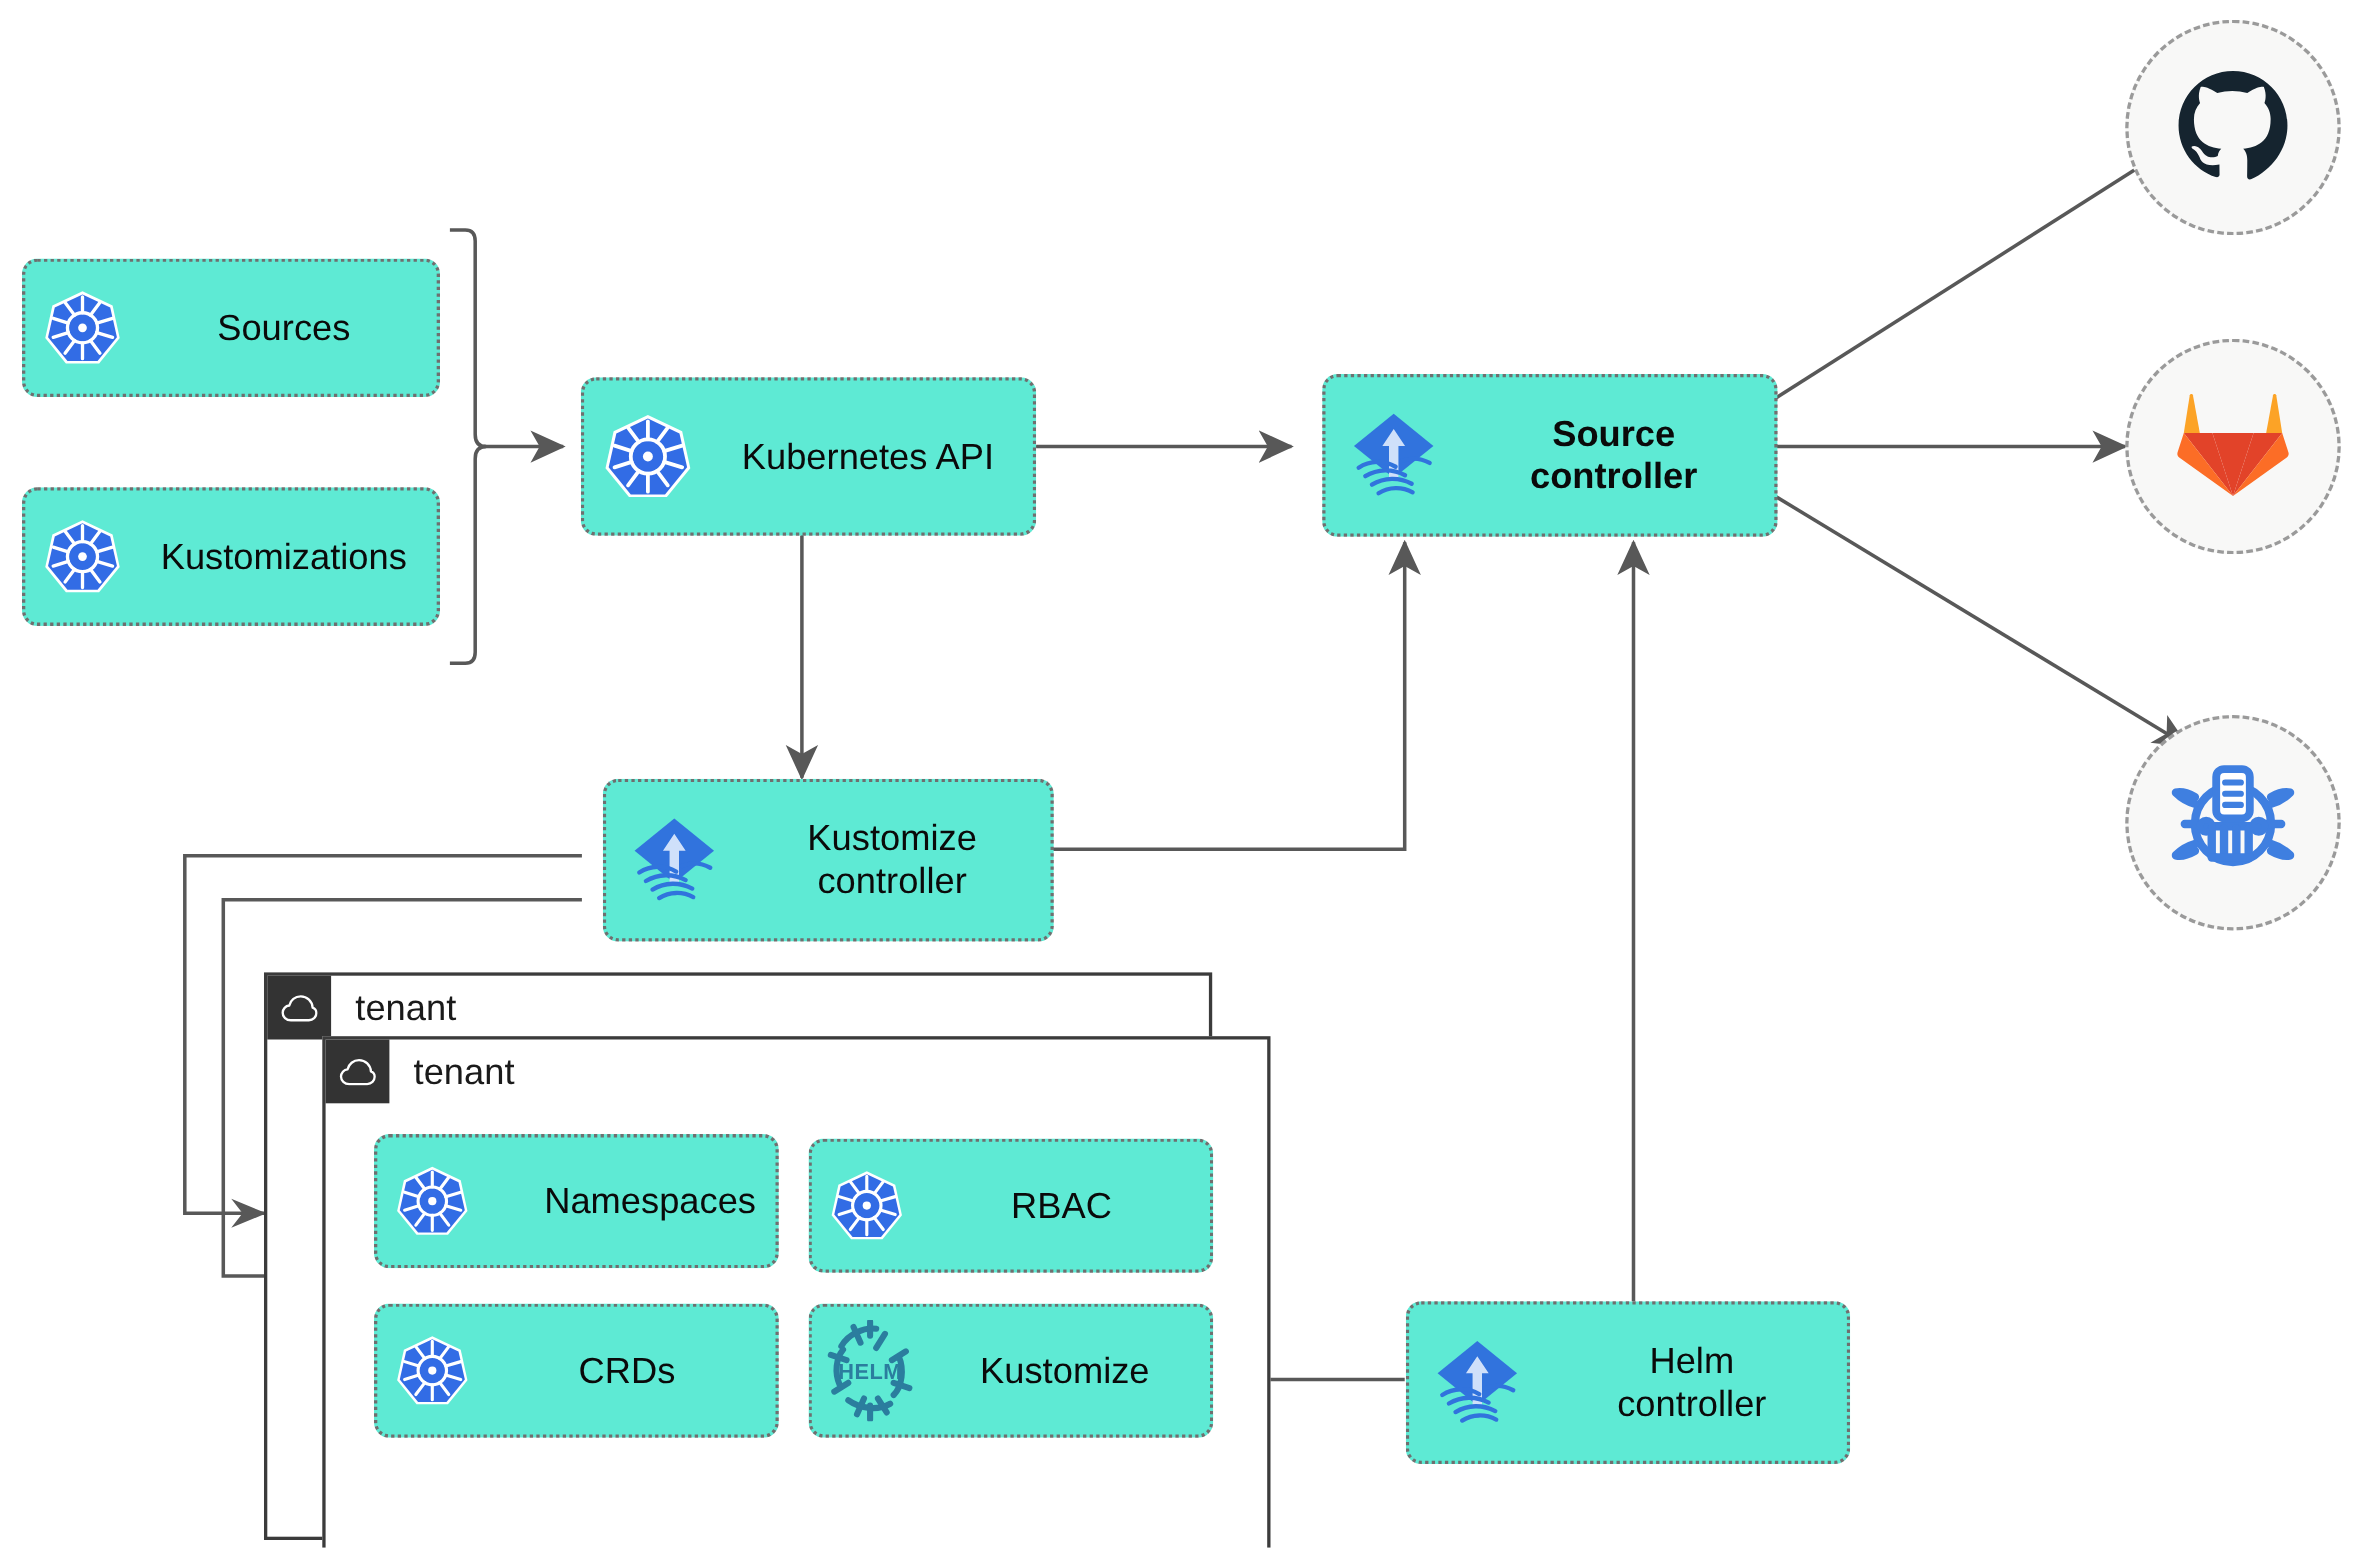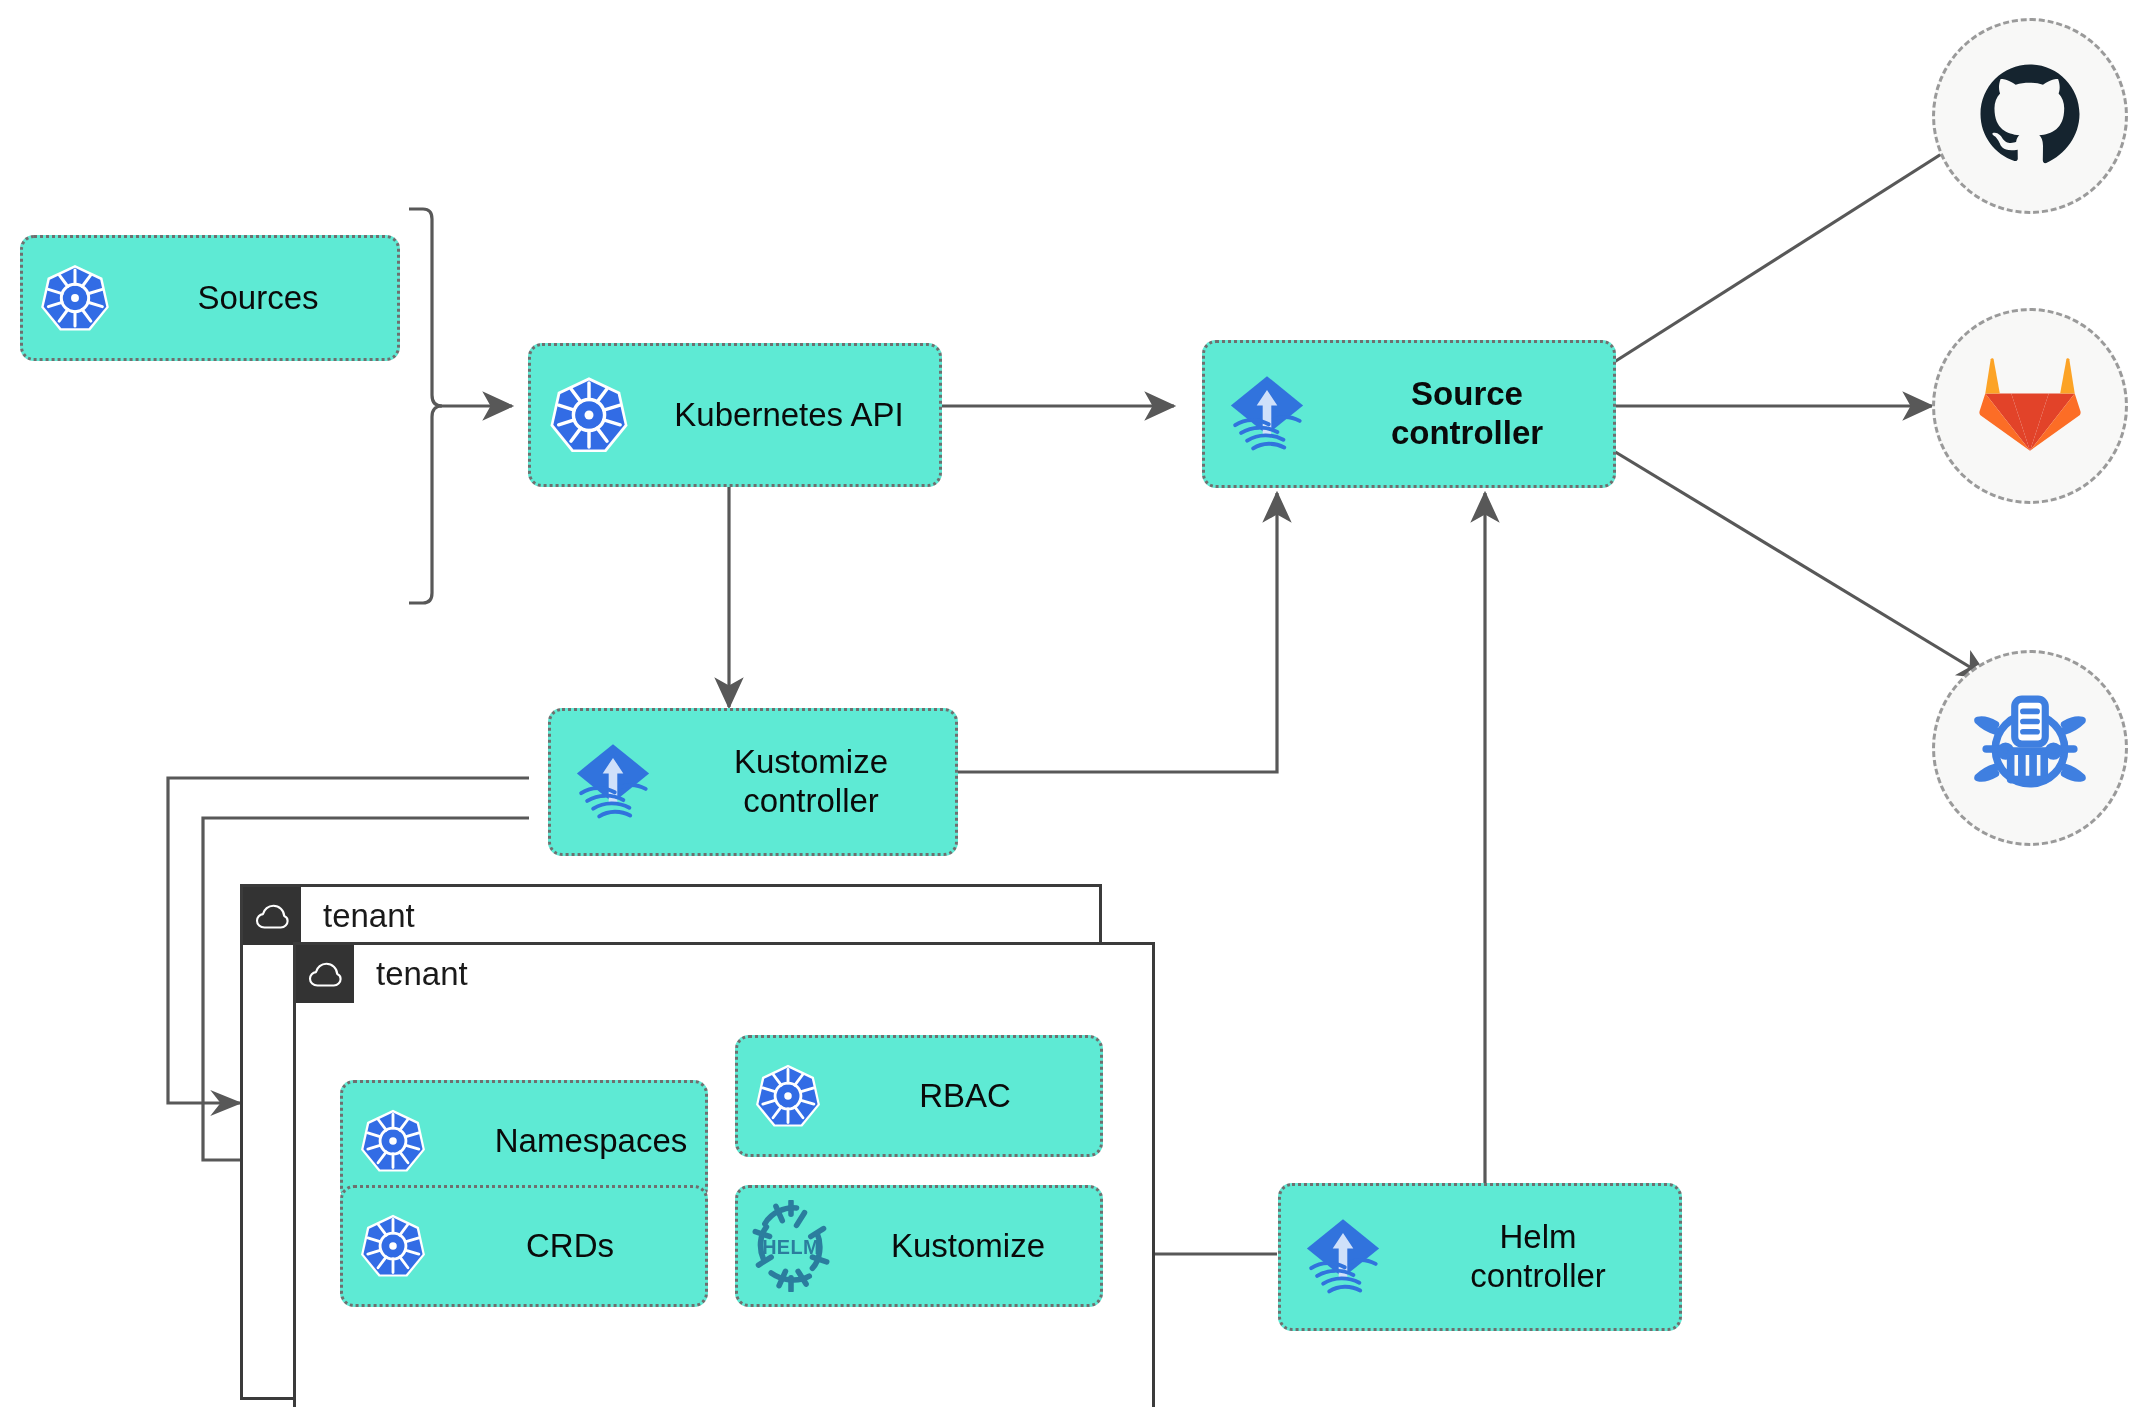--- a/index.html
+++ b/index.html
@@ -144,20 +144,38 @@
                    M13,62 L32,56 M68,44 L88,38
                    M28,82 L40,66 M60,34 L72,18
                    M28,18 L40,34 M60,66 L72,82"></path>
         </g>
         <circle cx="50" cy="50" r="5.5" fill="#ffffff"></circle>
       </svg>
     </div>
     <div class="lbl">Sources</div>
   </div>
 
+  <div class="node" style="left:20px;top:443px;width:380px;height:126px;">
+    <div class="ico" style="width:104px;">
+      <svg width="72" height="72" viewBox="0 0 100 100">
+        <path d="M50,4 L88,22 L97,63 L71,95 L29,95 L3,63 L12,22 Z" fill="#ffffff"></path>
+        <path d="M50,8 L85,24.5 L93.5,62 L69,92 L31,92 L6.5,62 L15,24.5 Z" fill="#326ce5"></path>
+        <g stroke="#ffffff" stroke-width="4.2" fill="none" stroke-linecap="round">
+          <circle cx="50" cy="50" r="19"></circle>
+          <path d="M50,11 L50,31 M50,69 L50,89
+                   M13,38 L32,44 M68,56 L88,62
+                   M13,62 L32,56 M68,44 L88,38
+                   M28,82 L40,66 M60,34 L72,18
+                   M28,18 L40,34 M60,66 L72,82"></path>
+        </g>
+        <circle cx="50" cy="50" r="5.5" fill="#ffffff"></circle>
+      </svg>
+    </div>
+    <div class="lbl">Kustomizations</div>
+  </div>
 
   <div class="node" style="left:528px;top:343px;width:414px;height:144px;">
     <div class="ico" style="width:116px;">
       <svg width="82" height="82" viewBox="0 0 100 100">
         <path d="M50,4 L88,22 L97,63 L71,95 L29,95 L3,63 L12,22 Z" fill="#ffffff"></path>
         <path d="M50,8 L85,24.5 L93.5,62 L69,92 L31,92 L6.5,62 L15,24.5 Z" fill="#326ce5"></path>
         <g stroke="#ffffff" stroke-width="4.2" fill="none" stroke-linecap="round">
           <circle cx="50" cy="50" r="19"></circle>
           <path d="M50,11 L50,31 M50,69 L50,89
                    M13,38 L32,44 M68,56 L88,62
@@ -218,21 +236,21 @@
           <path d="M27,81 C40,73 56,73 69,80"></path>
           <path d="M34,90 C45,83 59,83 70,89"></path>
           <path d="M58,56 C68,52 79,53 88,58"></path>
         </g>
       </svg>
     </div>
     <div class="lbl">Helm
 controller</div>
   </div>
 
-  <div class="node" style="left:340px;top:1080px;width:368px;height:122px;z-index:5;gap:42px;">
+  <div class="node" style="left:340px;top:1031px;width:368px;height:122px;z-index:5;gap:42px;">
     <div class="ico" style="width:100px;">
       <svg width="68" height="68" viewBox="0 0 100 100">
         <path d="M50,4 L88,22 L97,63 L71,95 L29,95 L3,63 L12,22 Z" fill="#ffffff"></path>
         <path d="M50,8 L85,24.5 L93.5,62 L69,92 L31,92 L6.5,62 L15,24.5 Z" fill="#326ce5"></path>
         <g stroke="#ffffff" stroke-width="4.2" fill="none" stroke-linecap="round">
           <circle cx="50" cy="50" r="19"></circle>
           <path d="M50,11 L50,31 M50,69 L50,89
                    M13,38 L32,44 M68,56 L88,62
                    M13,62 L32,56 M68,44 L88,38
                    M28,82 L40,66 M60,34 L72,18

